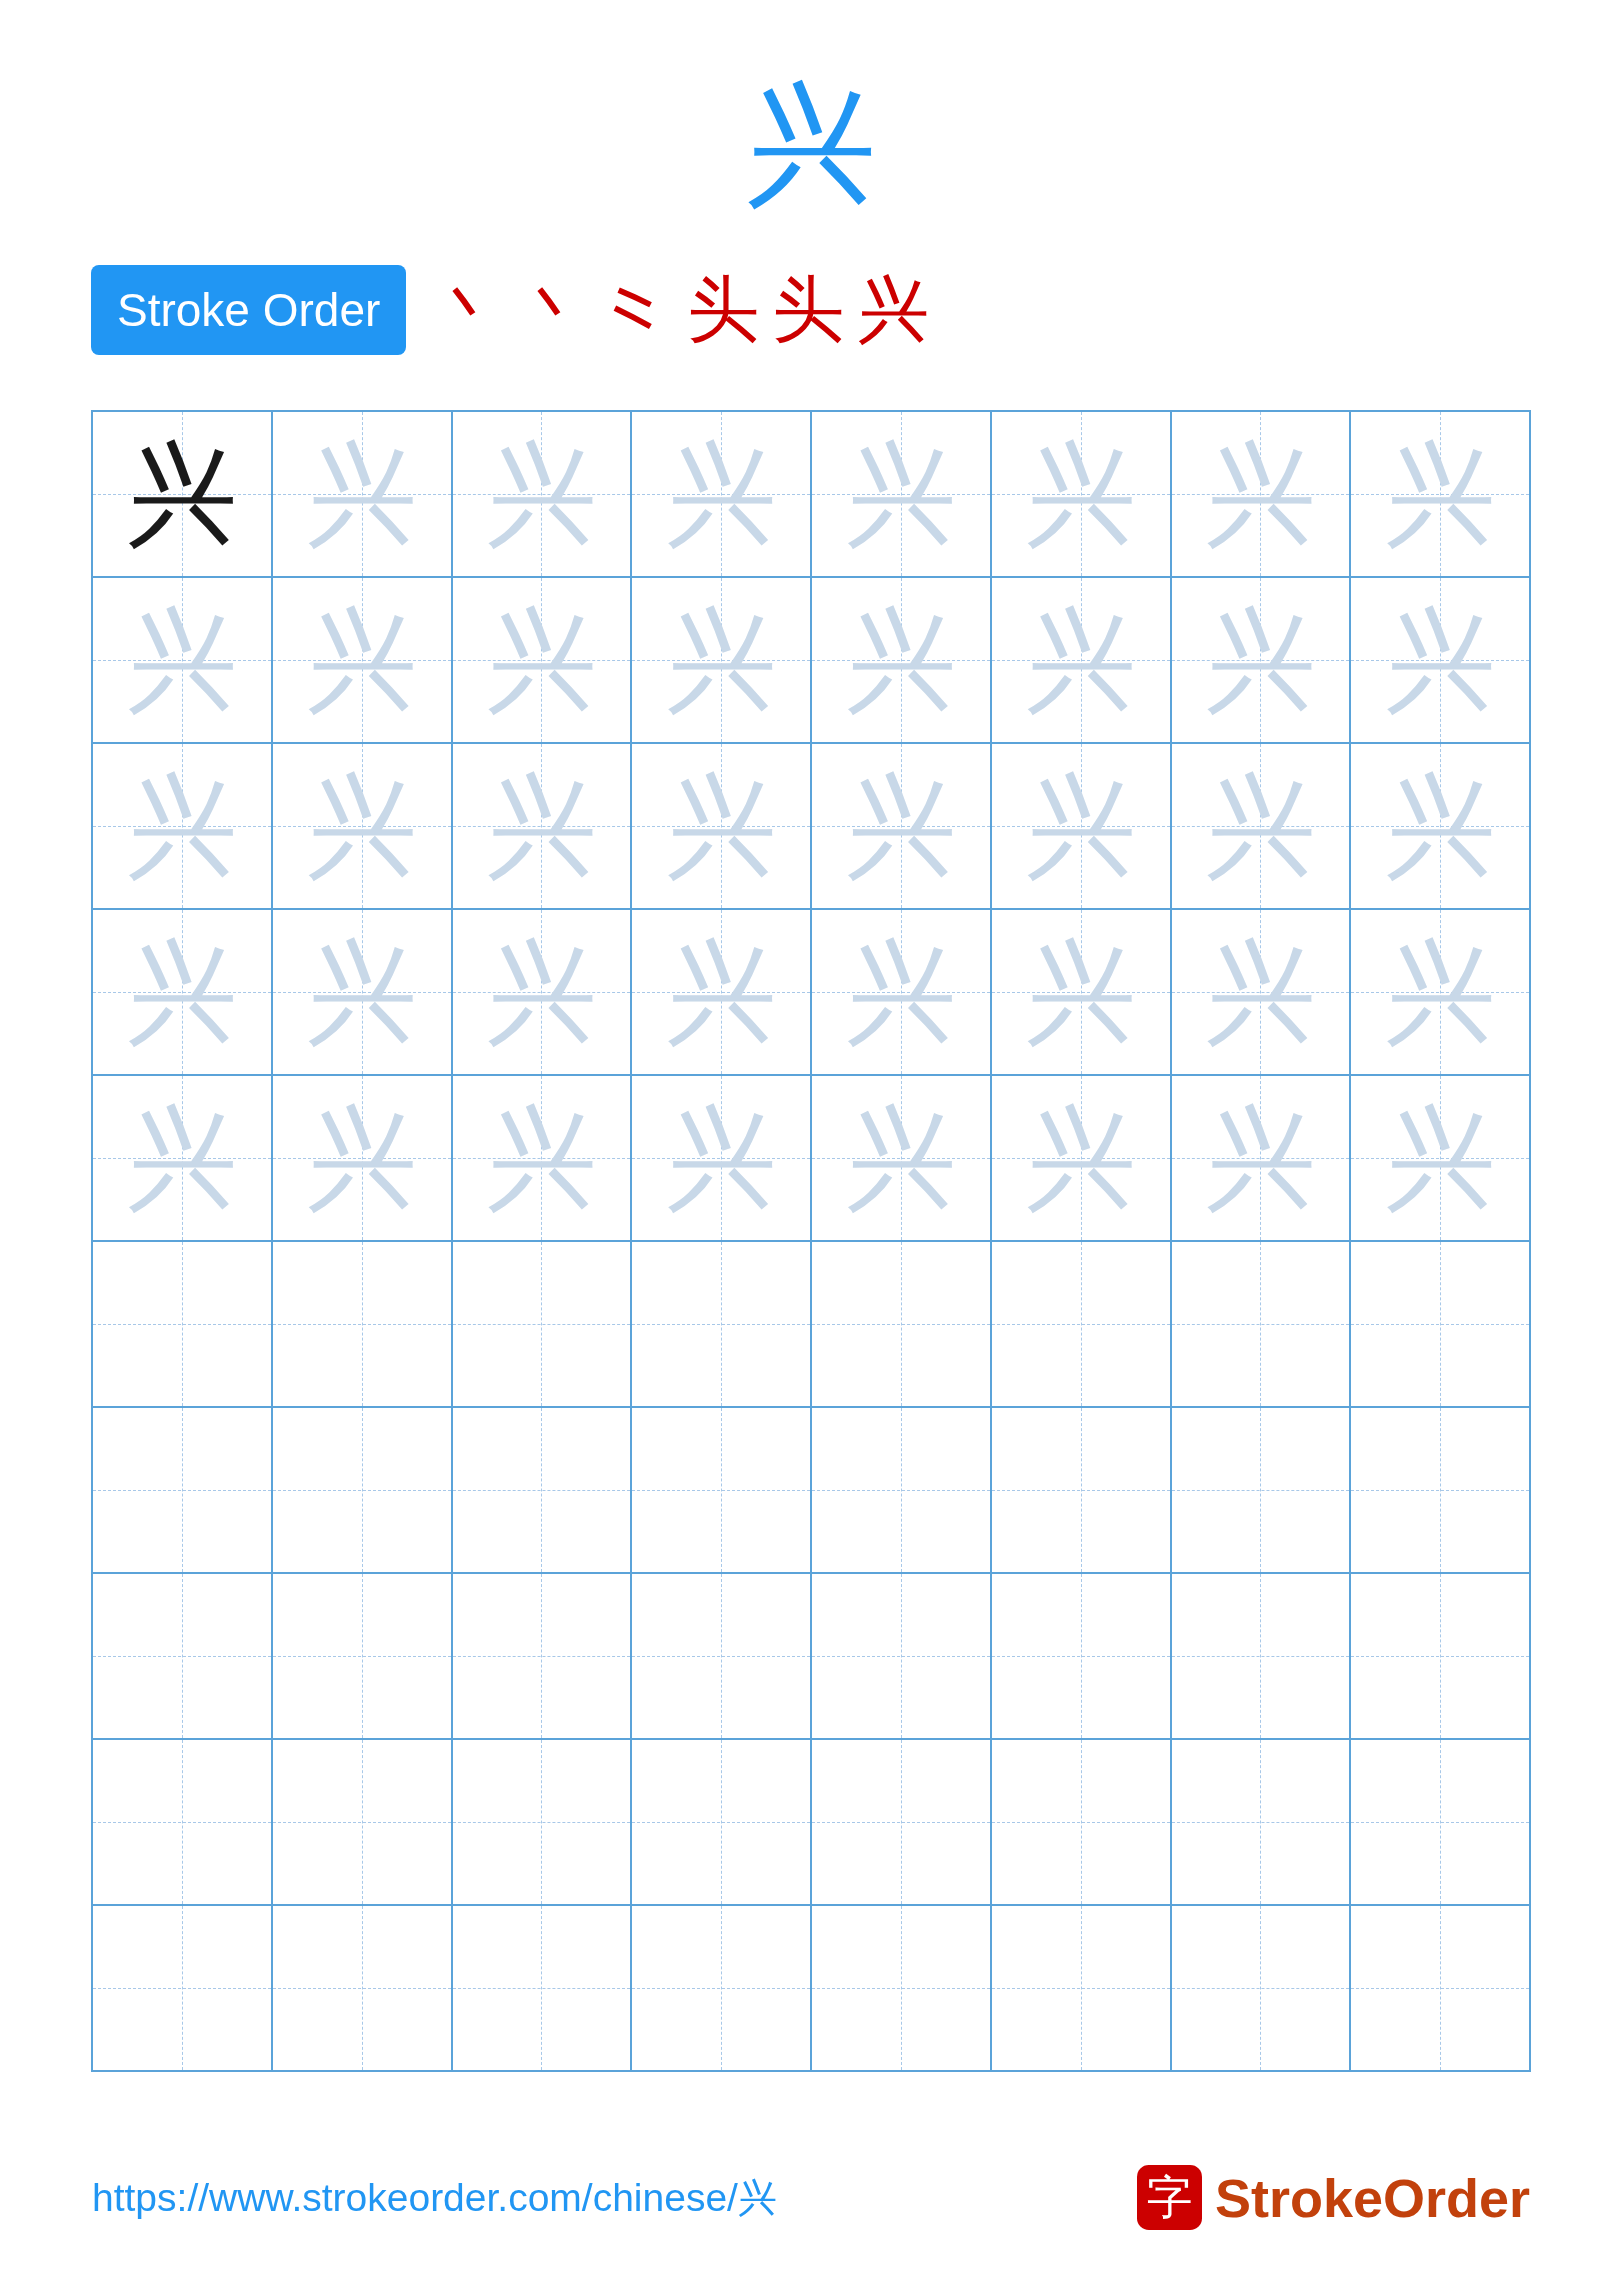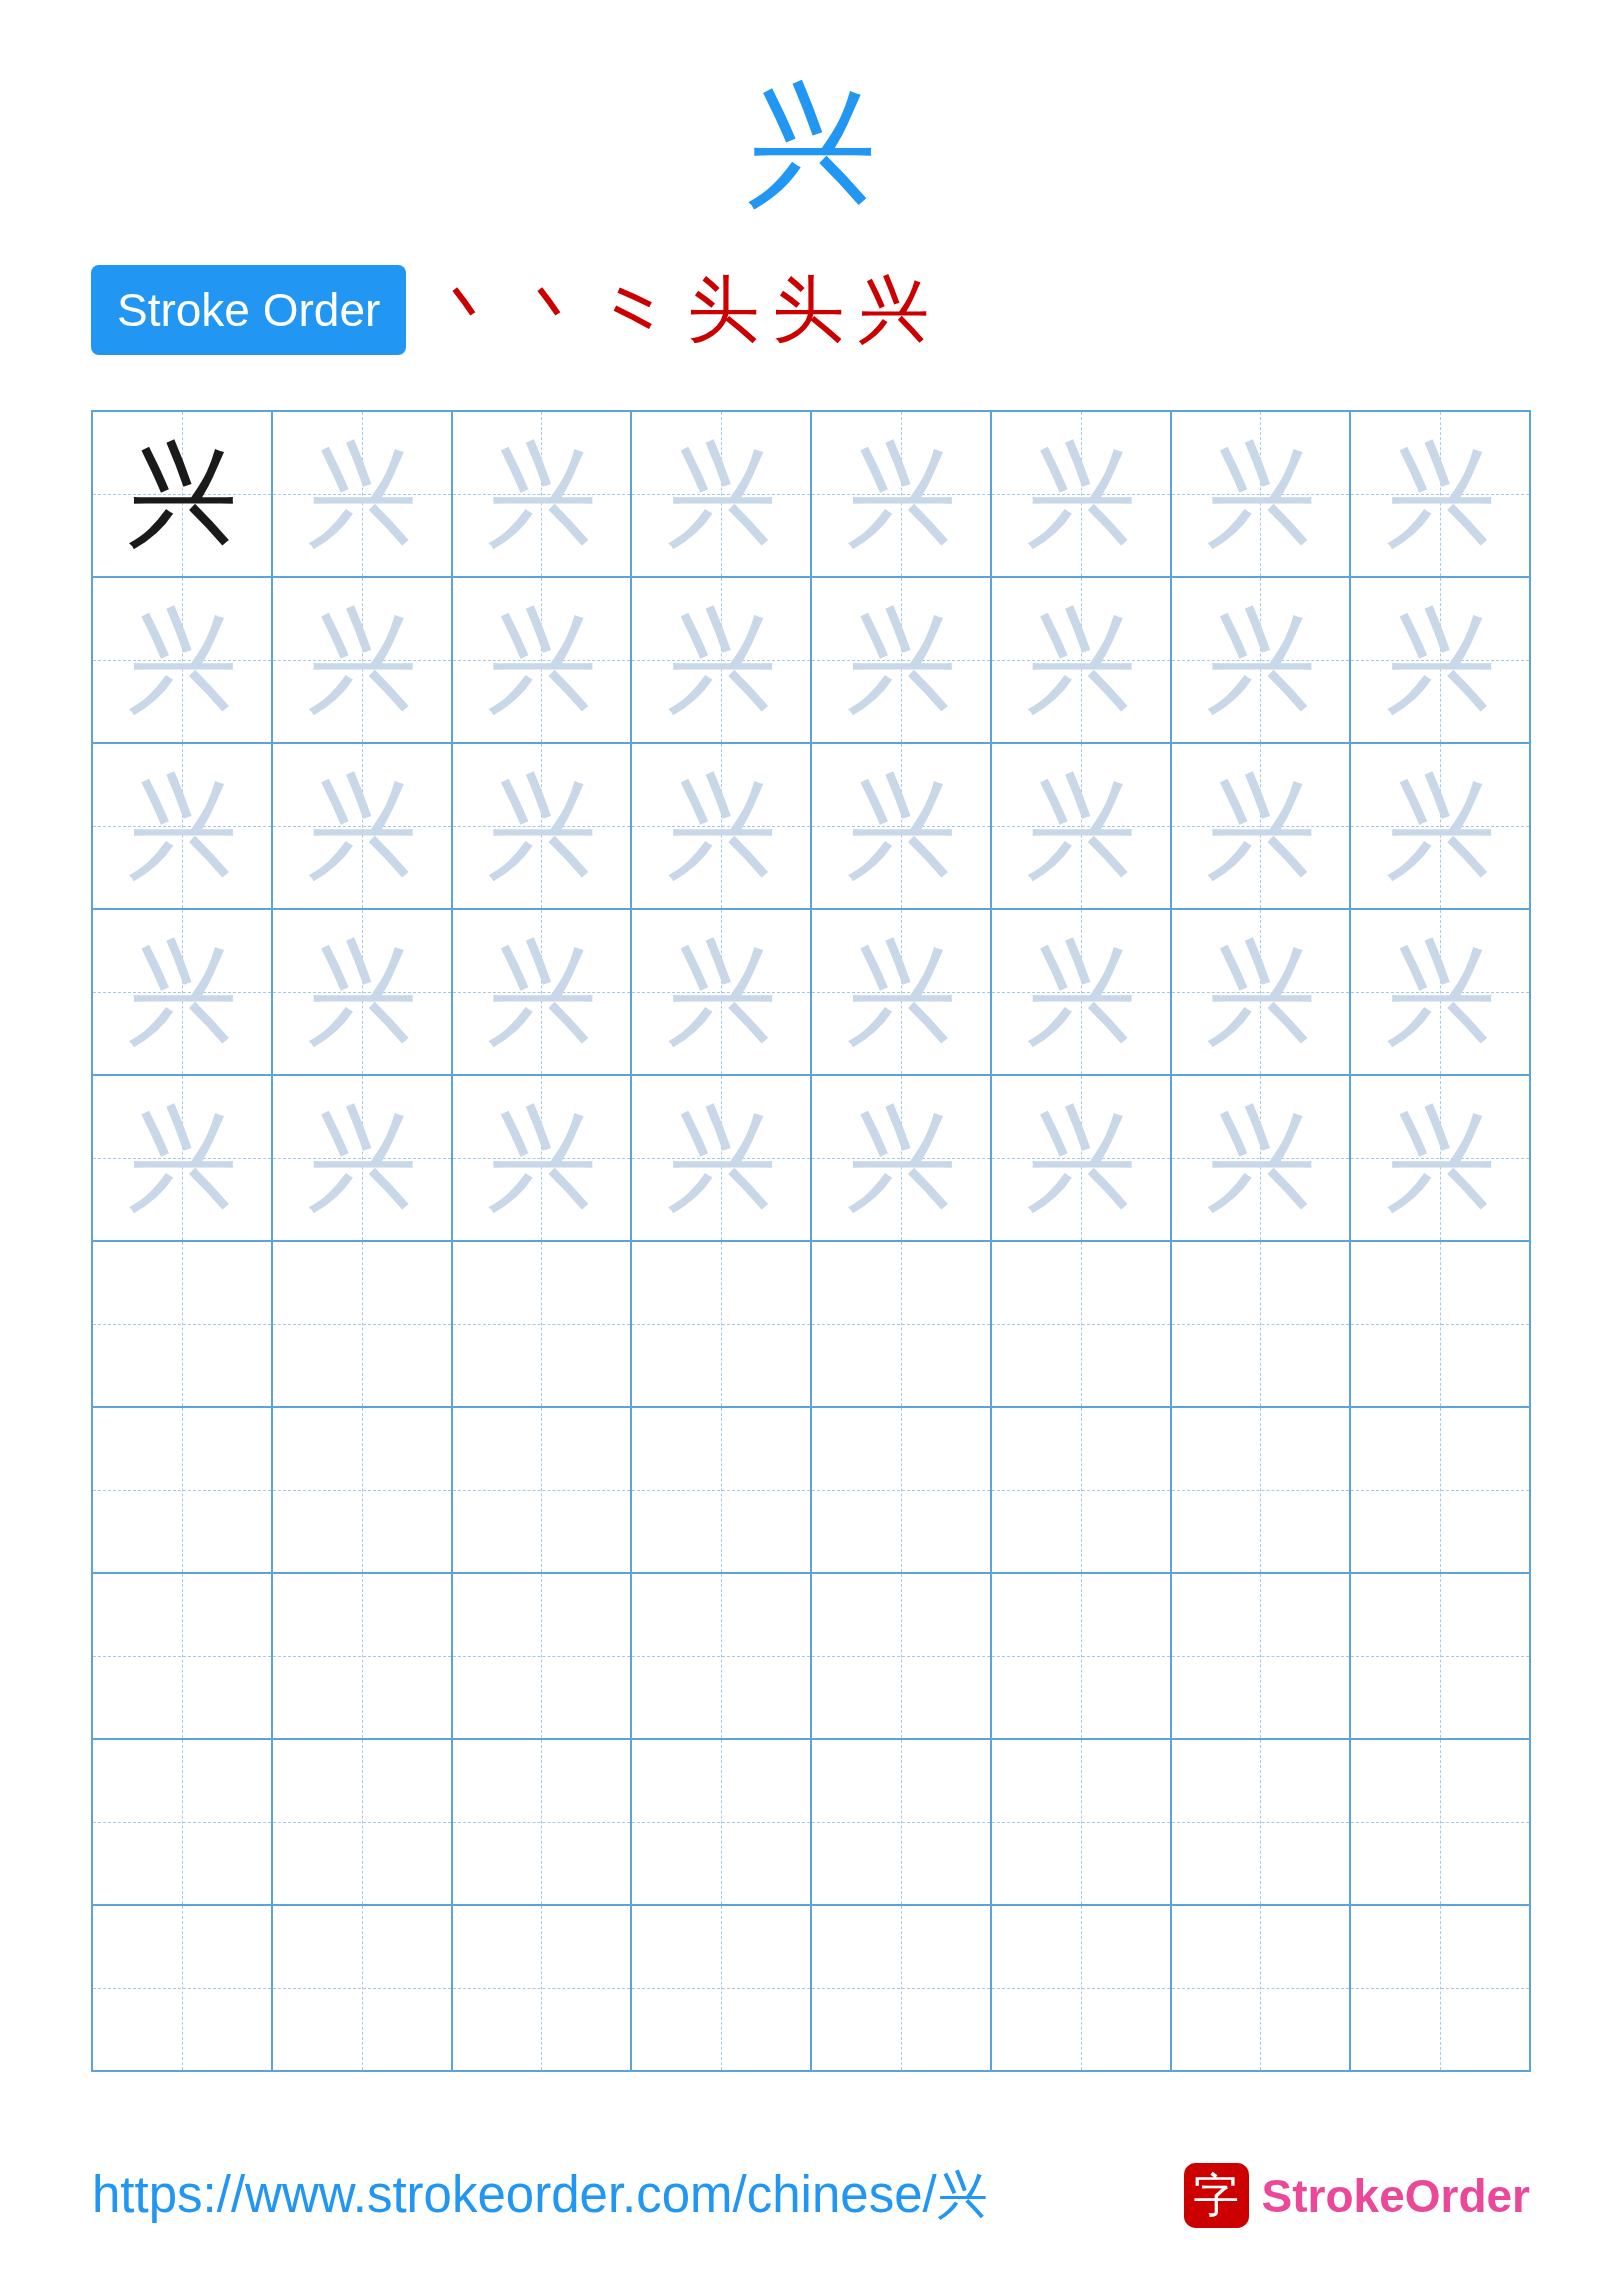--- a/index.html
+++ b/index.html
@@ -152,21 +152,21 @@
       position: absolute;
       bottom: 65px;
       left: 92px;
       right: 92px;
       display: flex;
       align-items: center;
       justify-content: space-between;
     }
 
     .footer-url {
-      font-size: 51px;
+      font-size: 39px;
       color: #2196F3;
       font-family: Arial, sans-serif;
     }
 
     .footer-brand {
       display: flex;
       align-items: center;
       gap: 13px;
     }
 
@@ -176,23 +176,23 @@
       background: #cc0000;
       border-radius: 11.8px;
       display: flex;
       align-items: center;
       justify-content: center;
       font-size: 46px;
       color: white;
     }
 
     .footer-brand-name {
-      font-size: 46px;
+      font-size: 54px;
       font-weight: bold;
-      color: #ec4899;
+      color: #c2410c;
       font-family: Arial, sans-serif;
     }
   </style>
 </head>
 <body>
 
 <div class="page">
 
   <div class="title-area">
     <span class="title-char">兴</span>

